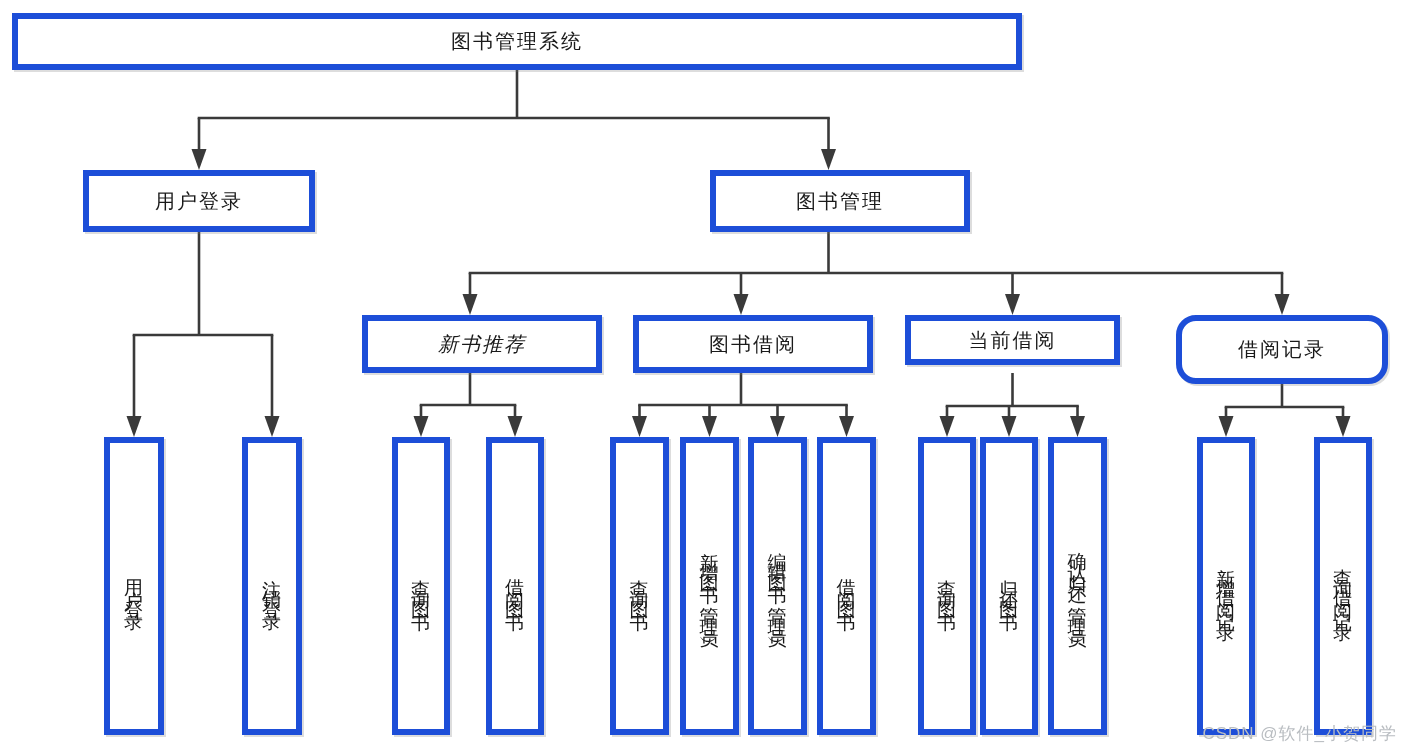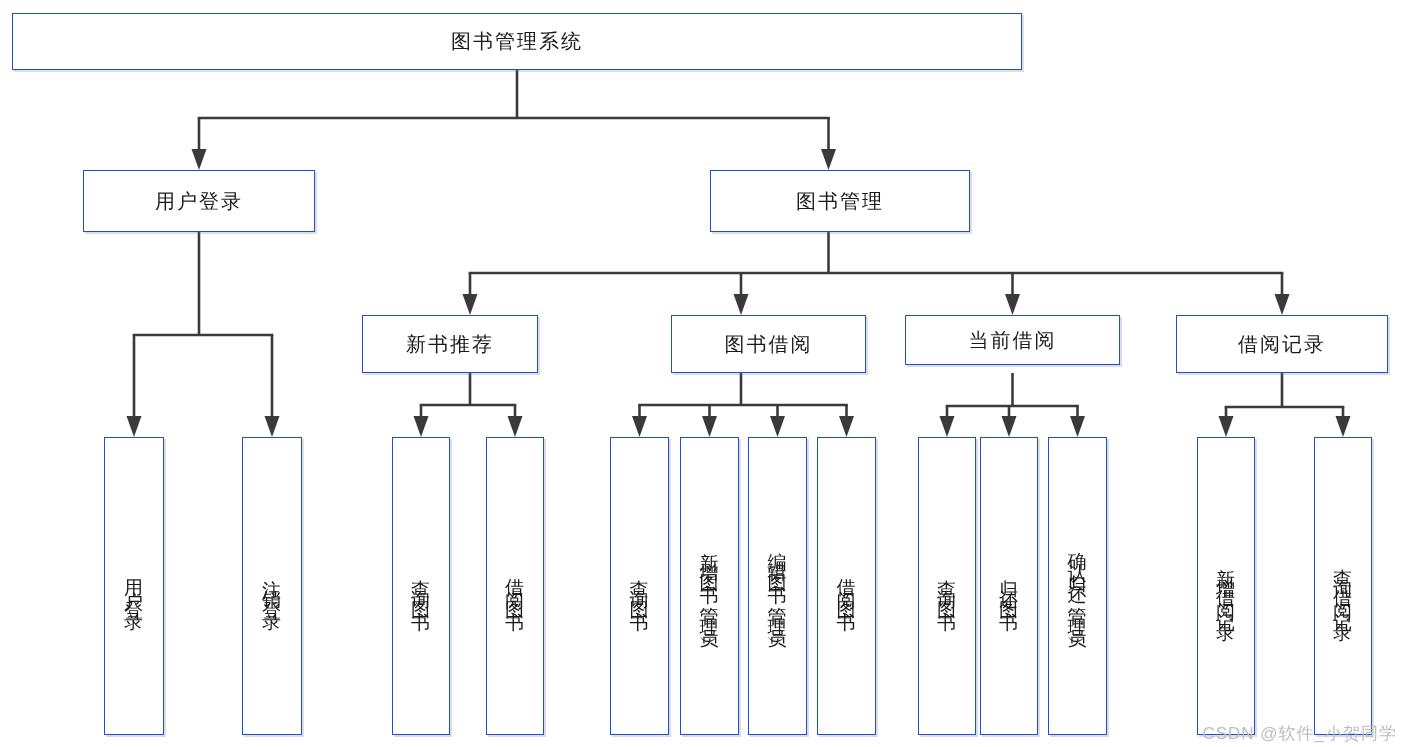--- a/index.html
+++ b/index.html
@@ -13,21 +13,21 @@
     overflow: hidden;
   }
   .connector-layer {
     position: absolute;
     left: 0; top: 0;
     width: 1405px; height: 747px;
   }
   .node {
     position: absolute;
     background: #ffffff;
-    border: 1px solid #1d4ed8;
+    border: 6px solid #1d4ed8;
     box-shadow: 2px 2px 0 rgba(120,120,120,0.25);
     display: flex;
     align-items: center;
     justify-content: center;
     color: #1a1a1a;
   }
   .node .label {
     font-size: 20px;
     letter-spacing: 2px;
     white-space: nowrap;
@@ -113,30 +113,30 @@
   <div class="watermark">CSDN @软件_小贺同学</div>
 <div class="node" style="left: 12px; top: 13px; width: 1010px; height: 57px;">
       <span class="label">图书管理系统</span>
     </div>
     <div class="node" style="left: 83px; top: 170px; width: 232px; height: 62px;">
       <span class="label">用户登录</span>
     </div>
     <div class="node" style="left: 710px; top: 170px; width: 260px; height: 62px;">
       <span class="label">图书管理</span>
     </div>
-    <div class="node" style="left: 362px; top: 315px; width: 176px; height: 58px;">
+    <div class="node" style="left: 362px; top: 315px; width: 240px; height: 58px; font-style: italic;">
       <span class="label">新书推荐</span>
     </div>
-    <div class="node" style="left: 671px; top: 315px; width: 195px; height: 58px;">
+    <div class="node" style="left: 633px; top: 315px; width: 240px; height: 58px;">
       <span class="label">图书借阅</span>
     </div>
     <div class="node" style="left: 905px; top: 315px; width: 215px; height: 50px;">
       <span class="label">当前借阅</span>
     </div>
-    <div class="node" style="left: 1176px; top: 315px; width: 212px; height: 58px;">
+    <div class="node" style="left: 1176px; top: 315px; width: 212px; height: 69px; border-radius: 20px;">
       <span class="label">借阅记录</span>
     </div>
     <div class="node vertical" style="left: 104px; top: 437px; width: 60px; height: 298px;">
       <span class="label" style="letter-spacing: 11px;">用户登录</span>
     </div>
     <div class="node vertical" style="left: 242px; top: 437px; width: 60px; height: 298px;">
       <span class="label" style="letter-spacing: 11px;">注销登录</span>
     </div>
     <div class="node vertical" style="left: 392px; top: 437px; width: 58px; height: 298px;">
       <span class="label" style="letter-spacing: 11px;">查询图书</span>

